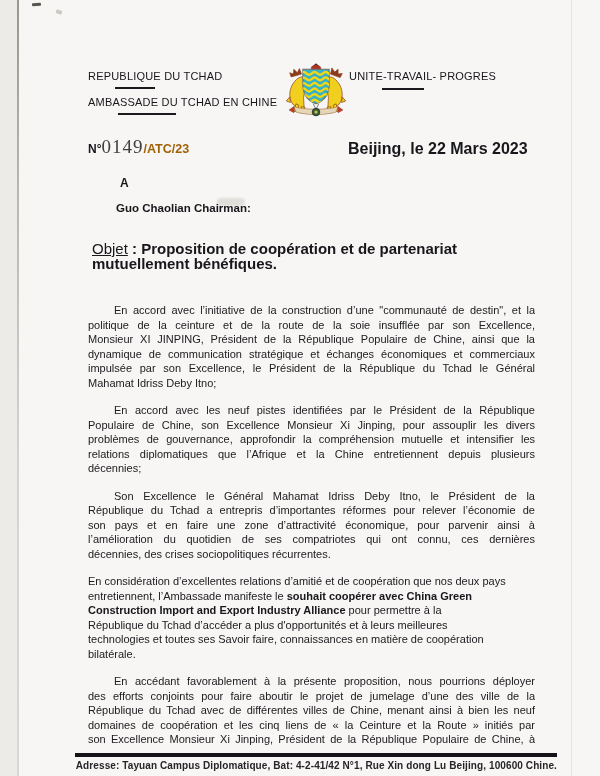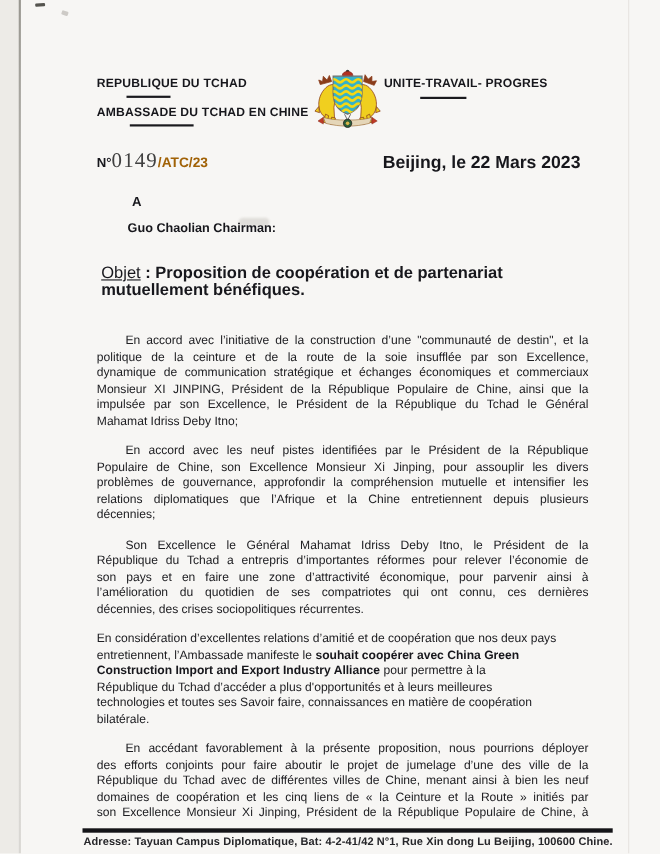--- a/index.html
+++ b/index.html
@@ -15,21 +15,21 @@
   .edge-line{position:absolute;left:17px;top:0;width:2px;height:776px;
     background:linear-gradient(to bottom,#98968f 0%,#b9b7b2 25%,#d5d3cf 60%,#d9d7d3 100%);}
   .right-seam{position:absolute;left:571px;top:0;width:1px;height:776px;background:#e7e5e2;}
   .corner-mark{position:absolute;left:32px;top:3px;width:9px;height:3px;background:#55544f;transform:rotate(-4deg);border-radius:1px;}
   .corner-mark2{position:absolute;left:56px;top:10px;width:6px;height:4px;background:#c2bfba;transform:rotate(18deg);border-radius:1px;opacity:.8;}
   .smudge{position:absolute;left:217px;top:198px;width:28px;height:8px;background:#cfccc6;border-radius:4px;opacity:.55;filter:blur(1px);}
 
   
   .letterhead{position:absolute;left:88px;top:70px;width:447px;height:60px;}
   .lh-left{position:absolute;left:0;top:0;}
-  .lh-title{font-size:11px;font-weight:bold;color:#17171c;letter-spacing:.2px;}
+  .lh-title{font-size:11px;font-weight:normal;color:#17171c;letter-spacing:.2px;}
   .rule1{margin:5px 0 0 27px;width:40px;height:2px;background:#1a1a1e;}
   .lh-title2{margin-top:7px;}
   .rule2{margin:5px 0 0 30px;width:58px;height:2px;background:#1a1a1e;}
   .emblem{position:absolute;left:192px;top:-9px;width:72px;height:58px;}
   .lh-right{position:absolute;left:261px;top:0;}
   .rule3{margin:6px 0 0 33px;width:42px;height:2px;background:#1a1a1e;}
 
   
   .refrow{position:absolute;left:88px;top:137px;width:447px;height:24px;}
   .refno{display:inline-flex;align-items:baseline;}
@@ -137,22 +137,22 @@
   <div>Guo Chaolian Chairman:</div>
 </div>
 
 <div class="subject"><span class="obj">Objet</span><b> : </b><b>Proposition de coopération et de partenariat mutuellement bénéfiques.</b></div>
 
 <div class="body-text">
 
   <div class="par">
     <div class="bl jl ind">En accord avec l’initiative de la construction d’une "communauté de destin", et la</div>
     <div class="bl jl">politique de la ceinture et de la route de la soie insufflée par son Excellence,</div>
+    <div class="bl jl">Monsieur XI JINPING, Président de la République Populaire de Chine, ainsi que la</div>
     <div class="bl jl">dynamique de communication stratégique et échanges économiques et commerciaux</div>
-    <div class="bl jl">Monsieur XI JINPING, Président de la République Populaire de Chine, ainsi que la</div>
     <div class="bl jl">impulsée par son Excellence, le Président de la République du Tchad le Général</div>
     <div class="bl">Mahamat Idriss Deby Itno;</div>
   </div>
 
   <div class="par">
     <div class="bl jl ind">En accord avec les neuf pistes identifiées par le Président de la République</div>
     <div class="bl jl">Populaire de Chine, son Excellence Monsieur Xi Jinping, pour assouplir les divers</div>
     <div class="bl jl">problèmes de gouvernance, approfondir la compréhension mutuelle et intensifier les</div>
     <div class="bl jl">relations diplomatiques que l’Afrique et la Chine entretiennent depuis plusieurs</div>
     <div class="bl">décennies;</div>

